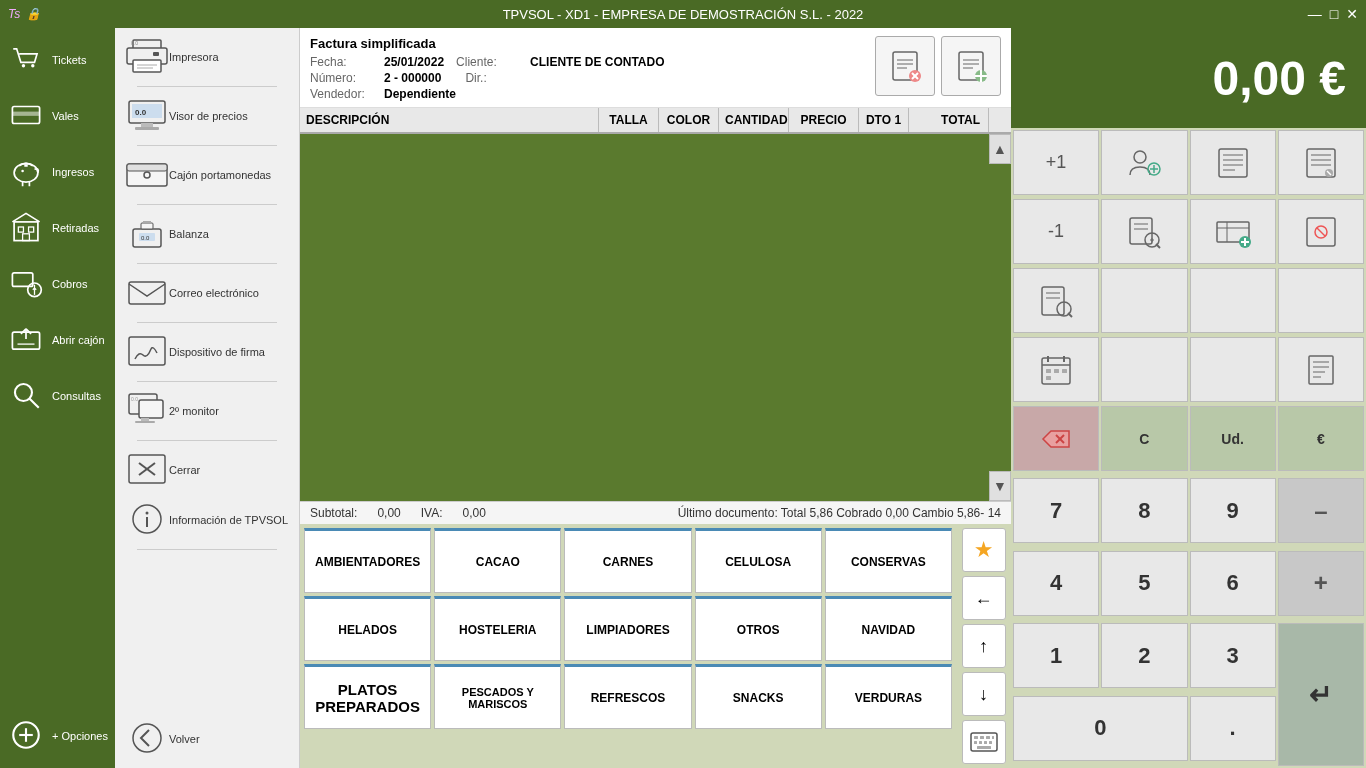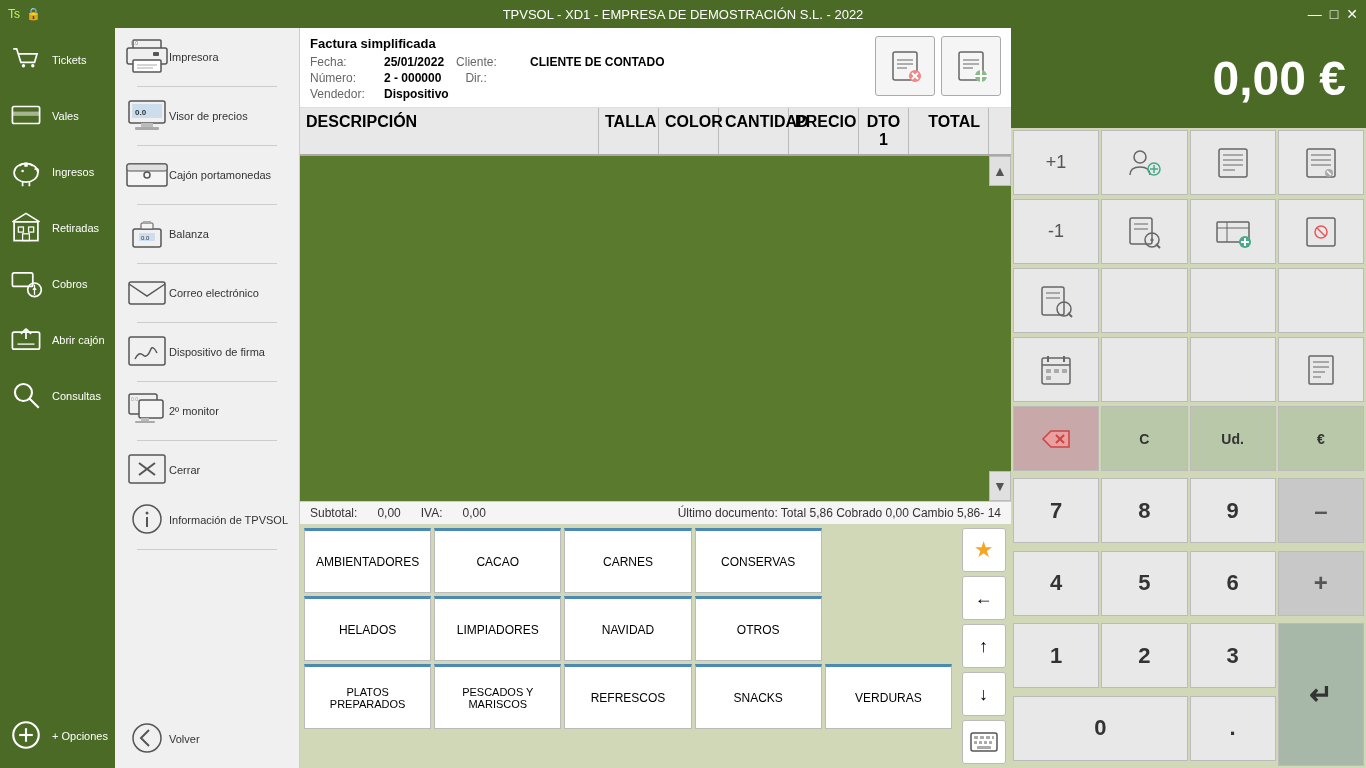--- a/index.html
+++ b/index.html
@@ -23,21 +23,22 @@
       gap: 8px;
       font-size: 14px;
       color: white;
     }
     #titlebar-left {
       position: absolute;
       left: 8px;
       display: flex;
       gap: 6px;
       font-size: 12px;
-      color: #bef264;
+      color: #f0abfc;
+      font-style: italic;
     }
 
     
     #main-layout {
       display: flex;
       height: 740px;
     }
 
     
     #left-sidebar {
@@ -135,21 +136,21 @@
       justify-content: center;
       cursor: pointer;
       border-radius: 3px;
     }
 
     
     #table-header {
       background: #e8e8e8;
       display: flex;
       border-bottom: 2px solid #aaa;
-      font-size: 16px;
+      font-size: 12px;
       font-weight: bold;
     }
     .th-cell {
       padding: 5px 6px;
       border-right: 1px solid #bbb;
       text-align: center;
     }
     .th-desc { flex: 1; text-align: left; }
     .th-talla { width: 60px; }
     .th-color { width: 60px; }
@@ -206,21 +207,21 @@
       gap: 3px;
       margin-bottom: 3px;
     }
     .cat-btn {
       background: white;
       border: 1px solid #bbb;
       border-top: 3px solid #4a8ab5;
       padding: 8px 4px;
       text-align: center;
       font-size: 12px;
-      font-weight: normal;
+      font-weight: bold;
       cursor: pointer;
       min-height: 65px;
       display: flex;
       align-items: center;
       justify-content: center;
     }
 
     
     #right-action-panel {
       width: 55px;
@@ -581,21 +582,21 @@
             <span class="info-value">CLIENTE DE CONTADO</span>
           </div>
           <div class="info-row">
             <span class="info-label">Número:</span>
             <span class="info-value">2 - 000000</span>
             <span class="info-label" style="margin-left:20px">Dir.:</span>
             <span class="info-value"></span>
           </div>
           <div class="info-row">
             <span class="info-label">Vendedor:</span>
-            <span class="info-value">Dispositivo</span>
+            <span class="info-value">Dependiente</span>
           </div>
         </div>
         <div id="invoice-buttons">
           <div class="inv-btn">
             <svg width="36" height="36" viewBox="0 0 36 36">
               <rect x="6" y="4" width="24" height="28" rx="2" stroke="#666" stroke-width="1.5" fill="none"></rect>
               <line x1="10" y1="12" x2="26" y2="12" stroke="#666" stroke-width="1"></line>
               <line x1="10" y1="16" x2="26" y2="16" stroke="#666" stroke-width="1"></line>
               <line x1="10" y1="20" x2="20" y2="20" stroke="#666" stroke-width="1"></line>
               <circle cx="28" cy="28" r="6" fill="#e88"></circle>
@@ -645,32 +646,34 @@
       </div>
     </div>
 
     <div id="bottom-area">
       <div id="category-area" style="flex:1">
 
         <div class="cat-grid">
           <div class="cat-btn">AMBIENTADORES</div>
           <div class="cat-btn">CACAO</div>
           <div class="cat-btn">CARNES</div>
+          <div class="cat-btn">CELULOSA</div>
           <div class="cat-btn">CONSERVAS</div>
         </div>
 
         <div class="cat-grid">
           <div class="cat-btn">HELADOS</div>
+          <div class="cat-btn">HOSTELERIA</div>
           <div class="cat-btn">LIMPIADORES</div>
+          <div class="cat-btn">OTROS</div>
           <div class="cat-btn">NAVIDAD</div>
-          <div class="cat-btn">OTROS</div>
         </div>
 
         <div class="cat-grid">
-          <div class="cat-btn" style="font-size:11px">PLATOS PREPARADOS</div>
+          <div class="cat-btn" style="font-size:15px">PLATOS PREPARADOS</div>
           <div class="cat-btn" style="font-size:11px">PESCADOS Y MARISCOS</div>
           <div class="cat-btn">REFRESCOS</div>
           <div class="cat-btn">SNACKS</div>
           <div class="cat-btn">VERDURAS</div>
         </div>
       </div>
 
       <div id="right-action-panel">
         <div class="action-btn star">★</div>
         <div class="action-btn">←</div>

